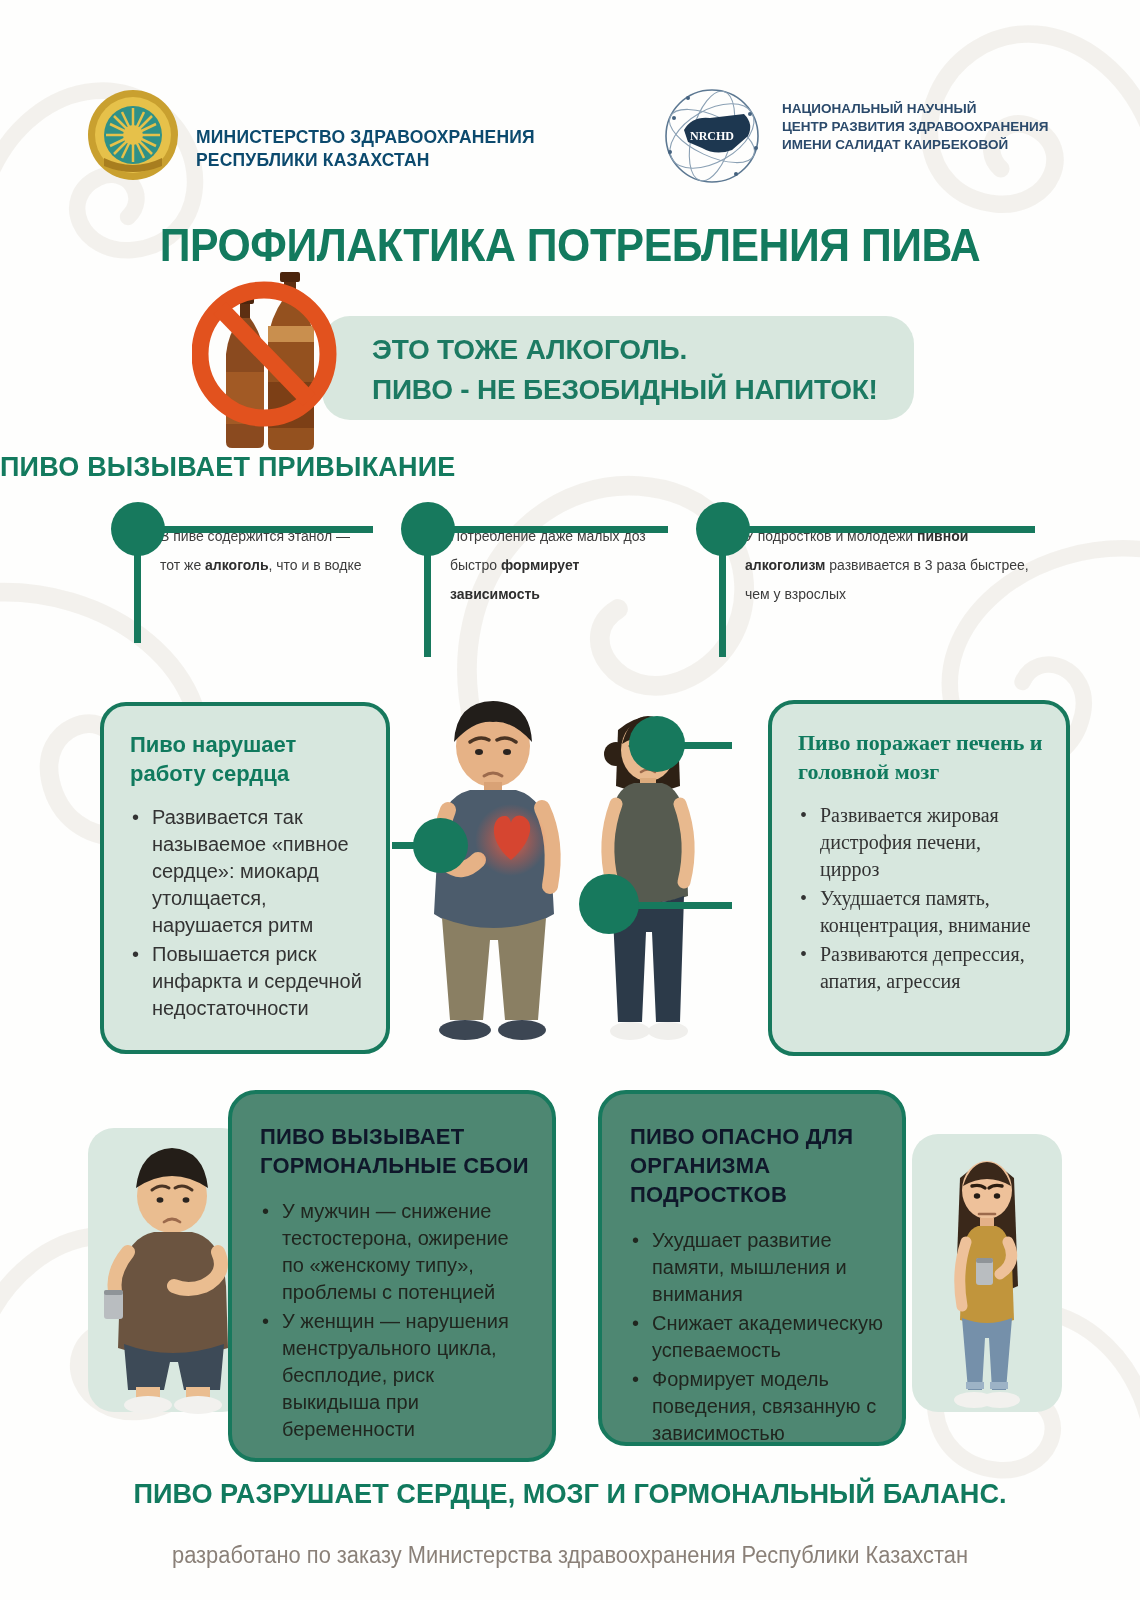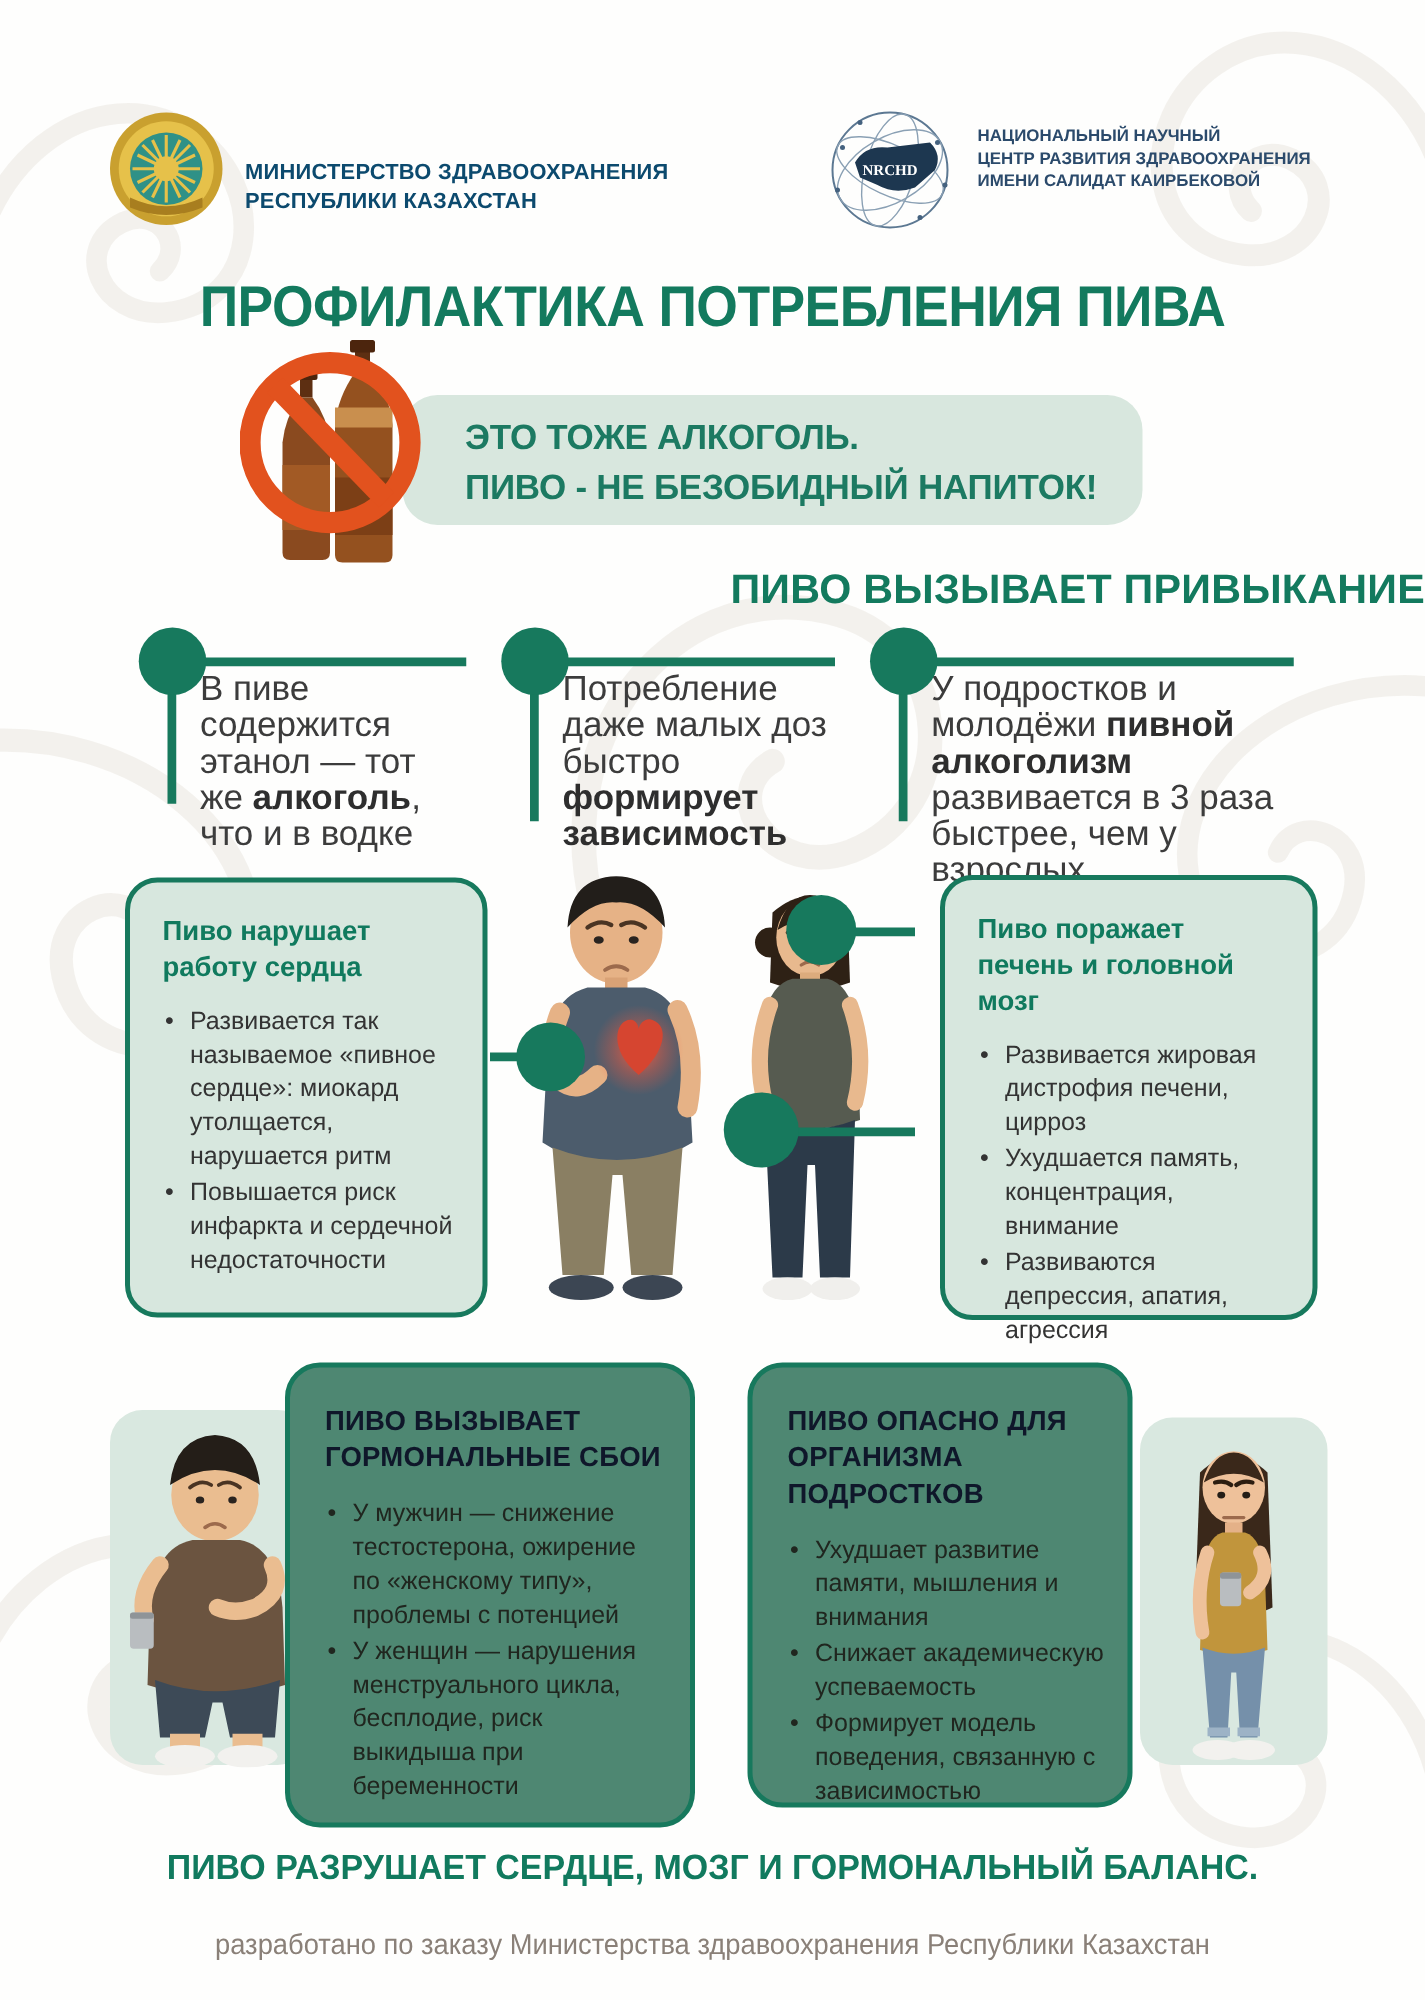--- a/index.html
+++ b/index.html
@@ -19,33 +19,33 @@
   .nrchd-logo{left:658px;top:84px;width:112px;height:106px;z-index:2;}
   .nrchd-text{left:782px;top:100px;z-index:2;font-weight:bold;font-size:13.5px;line-height:18px;color:#2b4a6b;}
   
   .page-title{left:0;top:218px;width:1140px;text-align:center;z-index:2;
     font-size:46px;font-weight:bold;color:#137a5e;transform:scaleX(.93);letter-spacing:-.5px;}
   
   .banner{left:322px;top:316px;width:592px;height:104px;background:#d8e7de;border-radius:28px;z-index:1;}
   .banner-text{left:372px;top:330px;z-index:3;font-size:28px;font-weight:bold;color:#1c7a62;line-height:40px;letter-spacing:-.2px;}
   .nobeer{left:192px;top:262px;width:152px;height:194px;z-index:3;}
   
-  .habit-heading{left:0;top:452px;width:1140px;text-align:right;z-index:2;font-size:33px;font-weight:bold;color:#137a5e;letter-spacing:.2px;}
+  .habit-heading{left:0;top:452px;width:1140px;text-align:left;z-index:2;font-size:27px;font-weight:bold;color:#137a5e;letter-spacing:.2px;}
   .dot{position:absolute;background:#17795d;border-radius:50%;z-index:4;}
   .hline{position:absolute;background:#17795d;height:7px;z-index:3;}
   .vline{position:absolute;background:#17795d;width:7px;z-index:3;}
-  .habit-text{position:absolute;z-index:2;font-size:28px;line-height:29px;color:#3c3c3c;}
+  .habit-text{position:absolute;z-index:2;font-size:14px;line-height:29px;color:#3c3c3c;}
   .habit-text b{color:#2e2e2e;}
   
   .green-box{position:absolute;background:#d7e7de;border:4px solid #17795d;border-radius:26px;z-index:2;box-sizing:border-box;padding:24px 22px 7px 26px;}
   .green-box .bx-title{font-size:22px;font-weight:bold;color:#107a5e;line-height:29px;margin-bottom:16px;}
   .bullet{position:relative;padding-left:22px;font-size:20px;line-height:27px;color:#333;margin-bottom:2px;}
   .bullet::before{content:"•";position:absolute;left:2px;top:0;color:inherit;}
   .heart-box{left:100px;top:702px;width:290px;height:352px;}
-  .brain-box{left:752px;top:700px;width:302px;height:356px;}
+  .brain-box{left:768px;top:700px;width:302px;height:356px;font-family:Liberation Serif, serif;}
   .people{left:390px;top:688px;width:348px;height:372px;z-index:2;}
   
   .side-panel{position:absolute;background:#d9e8e0;border-radius:26px;z-index:1;}
   .panel-boy{left:88px;top:1128px;width:160px;height:284px;}
   .panel-girl{left:912px;top:1134px;width:150px;height:278px;}
   .boy-ill{left:94px;top:1132px;width:152px;height:282px;z-index:2;}
   .girl-ill{left:914px;top:1138px;width:146px;height:272px;z-index:2;}
   .teal-box{position:absolute;background:#4e8772;border:4px solid #17795d;border-radius:28px;z-index:2;box-sizing:border-box;padding:28px 18px 20px 28px;}
   .teal-box .bx-title{font-size:22px;font-weight:bold;color:#0f172a;line-height:29px;margin-bottom:18px;letter-spacing:.2px;}
   .teal-box .bullet{color:#20261f;}

